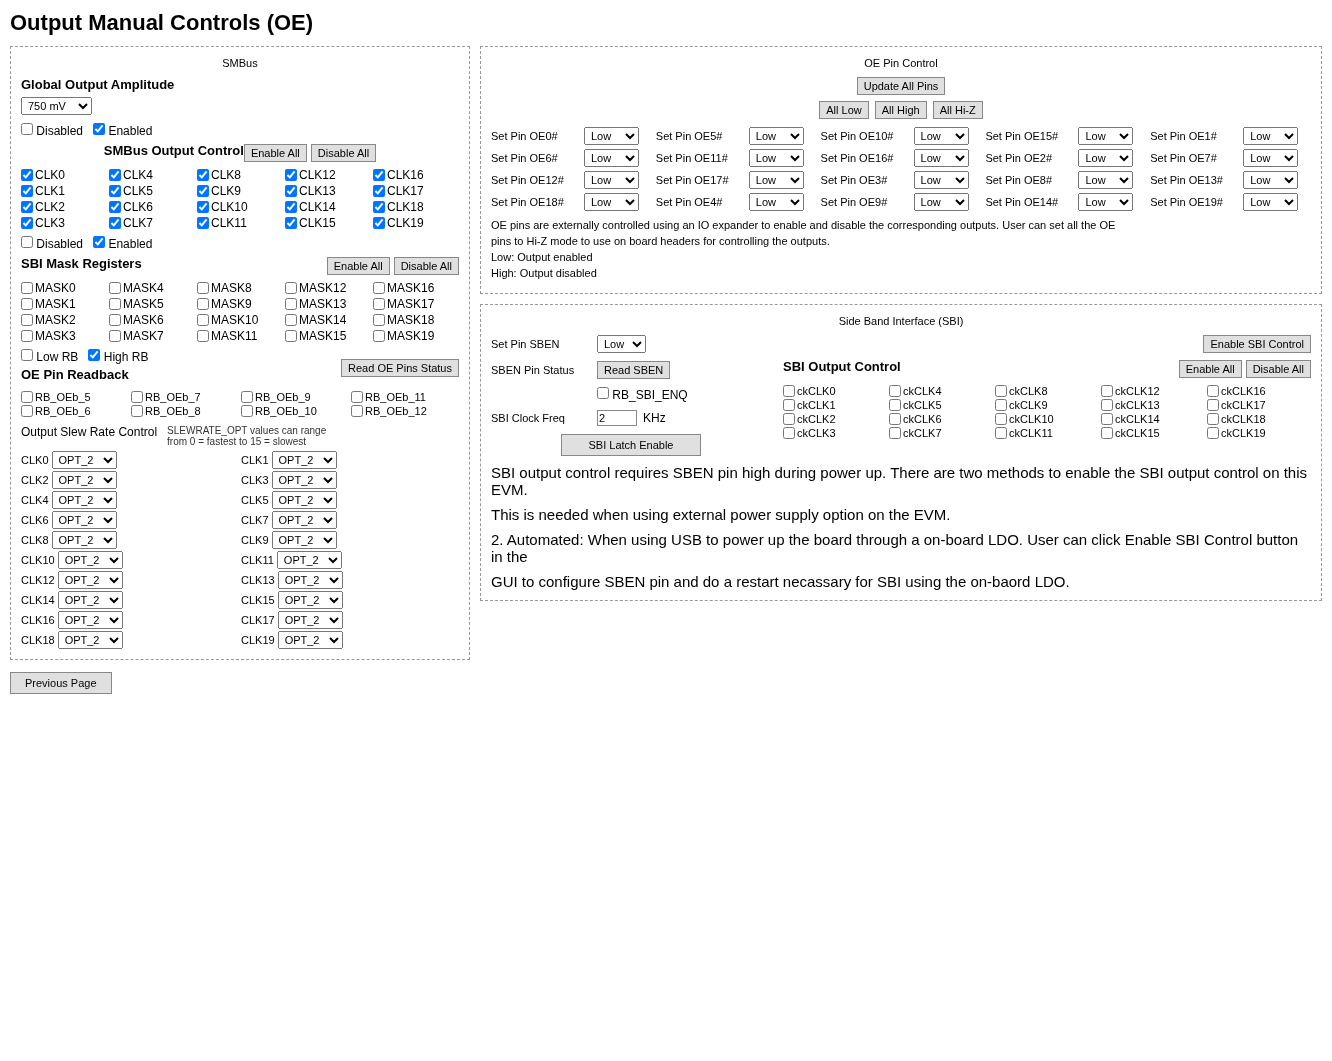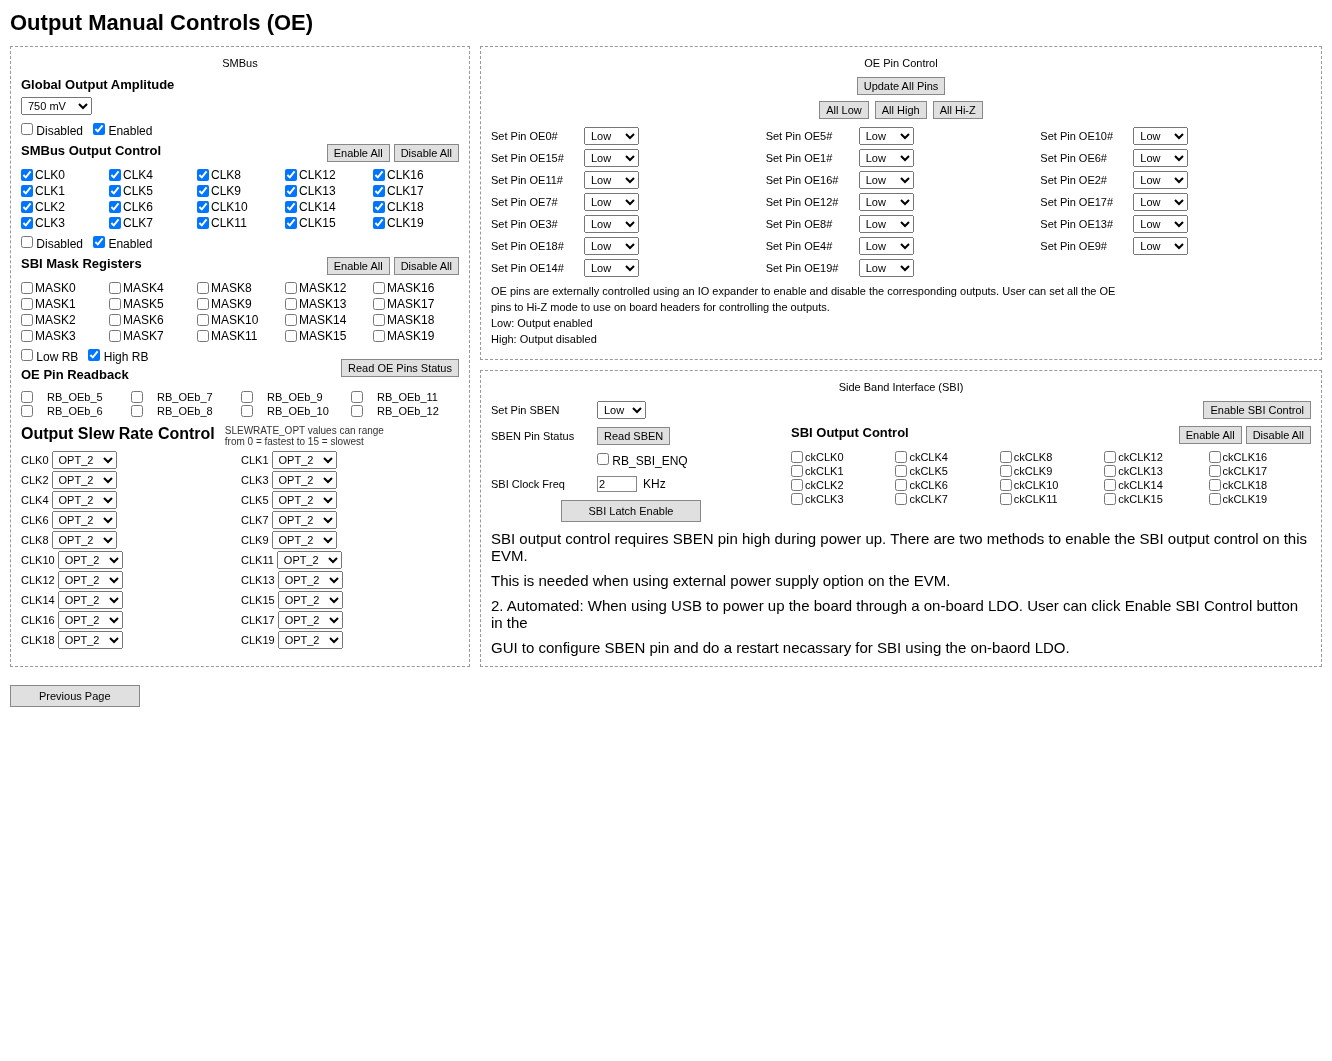--- a/index.html
+++ b/index.html
@@ -15,47 +15,47 @@
     button { font-size: 11px; padding: 2px 6px; background: #e0e0e0; border: 1px solid #888; cursor: pointer; }
     input[type=checkbox] { width: 12px; height: 12px; }
     .clk-grid { display: grid; grid-template-columns: repeat(5, 1fr); gap: 2px; margin-bottom: 6px; }
     .clk-item { display: flex; align-items: center; gap: 2px; }
     .enable-disable-row { display: flex; justify-content: space-between; align-items: center; margin-bottom: 5px; }
     .en-dis-btns { display: flex; gap: 4px; }
     .en-dis-checks { display: flex; gap: 10px; align-items: center; }
     .mask-grid { display: grid; grid-template-columns: repeat(5, 1fr); gap: 2px; margin-bottom: 6px; }
     .slew-section { margin-top: 8px; }
     .slew-header { display: flex; gap: 10px; align-items: flex-start; margin-bottom: 4px; }
-    .slew-header-title { font-size: 16px; font-weight: bold; }
+    .slew-header-title { font-size: 12px; font-weight: normal; }
     .slew-note { font-size: 10px; color: #333; }
     .slew-row { display: flex; align-items: center; gap: 4px; margin-bottom: 2px; }
     .slew-label { width: 100px; font-size: 11px; }
     input[type=number] { width: 35px; font-size: 11px; padding: 1px; border: 1px solid #888; }
     .clk-opt-grid { display: grid; grid-template-columns: repeat(2, 1fr); gap: 2px; margin-top: 4px; }
     .clk-opt-item { display: flex; align-items: center; gap: 3px; font-size: 11px; }
     .clk-opt-item select { width: 65px; }
     .oe-pin-grid { display: grid; grid-template-columns: repeat(4, 1fr); gap: 4px; margin-bottom: 8px; }
     .oe-pin-item { display: flex; align-items: center; gap: 3px; font-size: 11px; }
     .oe-pin-item select { width: 55px; }
     .pin-label { min-width: 90px; }
     .oe-buttons-row { display: flex; gap: 6px; margin-bottom: 8px; justify-content: center; }
     .oe-update-row { display: flex; justify-content: center; margin-bottom: 6px; }
     .oe-note { font-size: 11px; margin-bottom: 4px; color: #000; }
-    .sbi-layout { display: flex; gap: 20px; }
+    .sbi-layout { display: flex; gap: 12px; }
     .sbi-left { width: 280px; }
     .sbi-right { flex: 1; }
     .sbi-row { display: flex; align-items: center; gap: 6px; margin-bottom: 8px; }
     .sbi-label { width: 100px; font-size: 11px; }
     .sbi-output-header { display: flex; align-items: center; justify-content: space-between; margin-bottom: 6px; }
     .sbi-ck-grid { display: grid; grid-template-columns: repeat(5, 1fr); gap: 2px; }
     .sbi-ck-item { display: flex; align-items: center; gap: 2px; font-size: 11px; }
     .sbi-note { font-size: 15px; margin-top: 8px; color: #000; }
     .prev-btn-row { margin-top: 10px; }
     .rb-row { display: grid; grid-template-columns: repeat(4, 1fr); gap: 2px; margin-bottom: 4px; }
-    .rb-item { display: flex; align-items: center; gap: 14px; font-size: 11px; }
+    .rb-item { display: flex; align-items: center; gap: 2px; font-size: 11px; }
     .latch-btn-row { display: flex; justify-content: center; margin-top: 8px; }
   </style>
 </head>
 <body>
 
 <h1>Output Manual Controls (OE)</h1>
 
 <div class="main-layout">
 
   <div class="left-panel">
@@ -68,21 +68,21 @@
         <option>1000 mV</option>
       </select>
     </div>
 
     <div class="enable-disable-row">
       <div class="en-dis-checks">
         <label><input type="checkbox" style=""> <span>Disabled</span></label>
         <label><input type="checkbox" checked="" style=""> <span>Enabled</span></label>
       </div>
     </div>
-    <div style="display:flex;align-items:center;justify-content:space-between;margin-bottom:5px;">
+    <div style="display:flex;align-items:center;justify-content:center;margin-bottom:5px;">
       <div class="section-title">SMBus Output Control</div>
       <div class="en-dis-btns">
         <button>Enable All</button>
         <button>Disable All</button>
       </div>
     </div>
     <div class="clk-grid" id="smbus-clk-grid" style="grid-template-columns: repeat(5, 1fr);">
         <div class="clk-item">
           <input type="checkbox" checked="" style="">
           <span>CLK0</span>
@@ -401,21 +401,21 @@
     <div class="panel">
       <div class="panel-title">OE Pin Control</div>
       <div class="oe-update-row">
         <button>Update All Pins</button>
       </div>
       <div class="oe-buttons-row">
         <button>All Low</button>
         <button>All High</button>
         <button>All Hi-Z</button>
       </div>
-      <div id="oe-pin-grid" class="oe-pin-grid" style="grid-template-columns: repeat(3, 1fr);">
+      <div id="oe-pin-grid" class="oe-pin-grid" style="grid-template-columns: repeat(5, 1fr);">
           <div class="oe-pin-item">
             <span class="pin-label">Set Pin OE0#</span>
             <select><option value="Low">Low</option><option value="High">High</option><option value="Hi-Z">Hi-Z</option></select>
           </div>
           <div class="oe-pin-item">
             <span class="pin-label">Set Pin OE5#</span>
             <select><option value="Low">Low</option><option value="High">High</option><option value="Hi-Z">Hi-Z</option></select>
           </div>
           <div class="oe-pin-item">
             <span class="pin-label">Set Pin OE10#</span>
@@ -621,14 +621,14 @@
       </div>
       <div class="sbi-note">SBI output control requires SBEN pin high during power up. There are  two methods to enable the SBI output control on this EVM.</div>
       <div class="sbi-note">This is needed when using external power supply option on the EVM.</div>
       <div class="sbi-note">2. Automated: When using USB to power up the board through a on-board LDO. User can click Enable SBI Control button in the</div>
       <div class="sbi-note">GUI to configure SBEN pin and do a restart necassary for SBI using the on-baord LDO.</div>
     </div>
   </div>
 </div>
 
 <div class="prev-btn-row">
-  <button style="padding:4px 28px;margin-top:8px;">Previous Page</button>
+  <button style="padding:4px 14px;margin-top:2px;">Previous Page</button>
 </div>
 
 </body></html>

